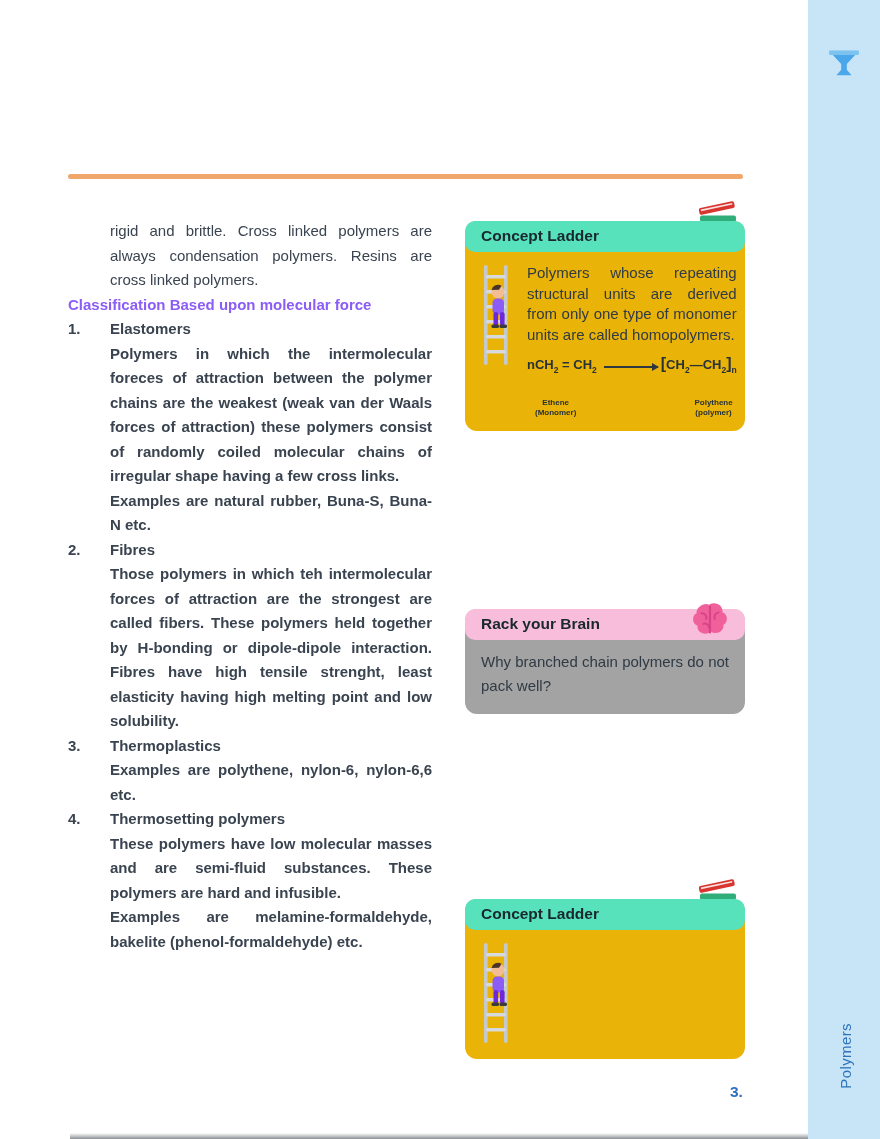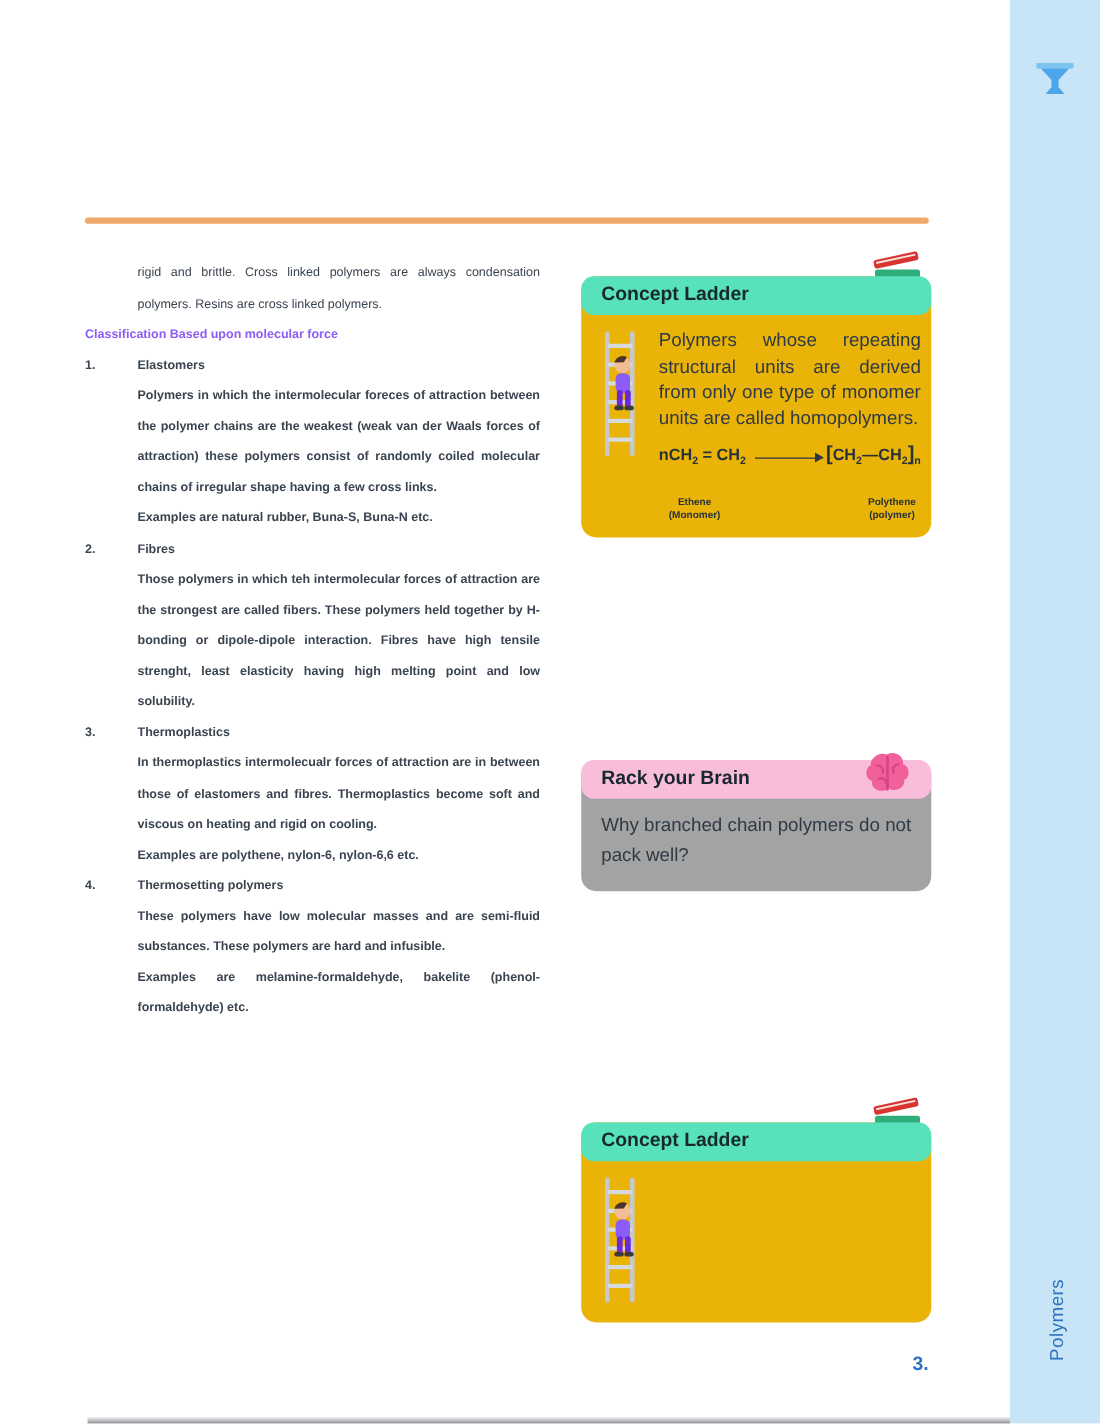--- a/index.html
+++ b/index.html
@@ -10,21 +10,21 @@
   
   .sidebar{position:absolute;top:0;right:0;width:72px;height:100%;background:#C8E5F8;}
   .funnel{position:absolute;top:48px;left:17px;}
   .vertical-label{position:absolute;bottom:50px;right:26px;writing-mode:vertical-rl;transform:rotate(180deg);color:#2E74BC;font-size:15px;letter-spacing:.4px;}
 
   
   .top-rule{position:absolute;left:68px;top:174px;width:675px;height:5px;border-radius:2.5px;background:#F0A76A;}
 
   
   .content{position:absolute;left:68px;top:207px;width:677px;display:flex;gap:33px;}
-  .left-col{width:364px;font-size:10px;line-height:24.5px;text-align:justify;}
+  .left-col{width:364px;font-size:15px;line-height:24.5px;text-align:justify;margin-top:12px;}
   .intro{margin-left:42px;}
   .heading{color:#8b5cf6;font-weight:700;text-align:left;}
   .item{display:flex;}
   .item .num{flex:0 0 42px;font-weight:700;text-align:left;}
   .item .ibody{flex:1;}
   .term{font-weight:700;text-align:left;}
   .ibody p{margin:0;font-weight:bold;}
   p:empty{display:none;}
 
   
@@ -96,21 +96,20 @@
           <div class="term">Fibres</div>
           <p>Those polymers in which teh intermolecular forces of attraction are the strongest are called fibers. These polymers held together by H-bonding or dipole-dipole interaction. Fibres have high tensile strenght, least elasticity having high melting point and low solubility.</p>
 
         </div>
       </div>
 
       <div class="item">
         <div class="num">3.</div>
         <div class="ibody">
           <div class="term">Thermoplastics</div>
-          <p>In thermoplastics intermolecualr forces of attraction are in between those of elastomers and fibres. Thermoplastics become soft and viscous on heating and rigid on cooling.</p>
           <p>Examples are polythene, nylon-6, nylon-6,6 etc.</p>
         </div>
       </div>
 
       <div class="item">
         <div class="num">4.</div>
         <div class="ibody">
           <div class="term">Thermosetting polymers</div>
           <p>These polymers have low molecular masses and are semi-fluid substances. These polymers are hard and infusible.</p>
           <p>Examples are melamine-formaldehyde, bakelite (phenol-formaldehyde) etc.</p>

